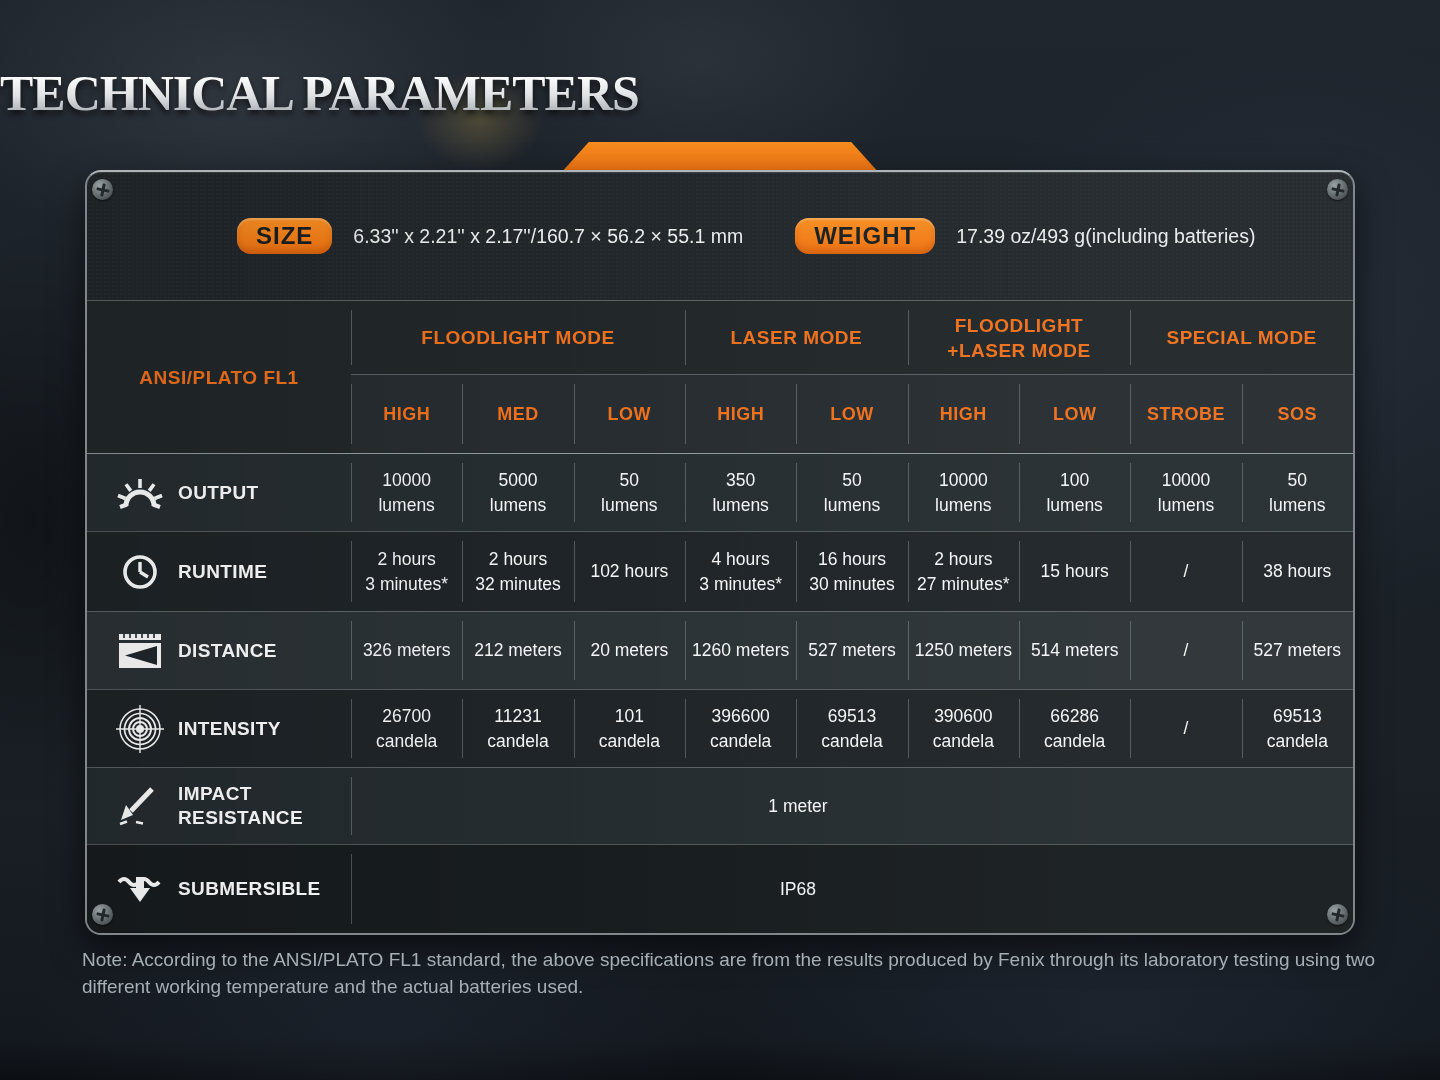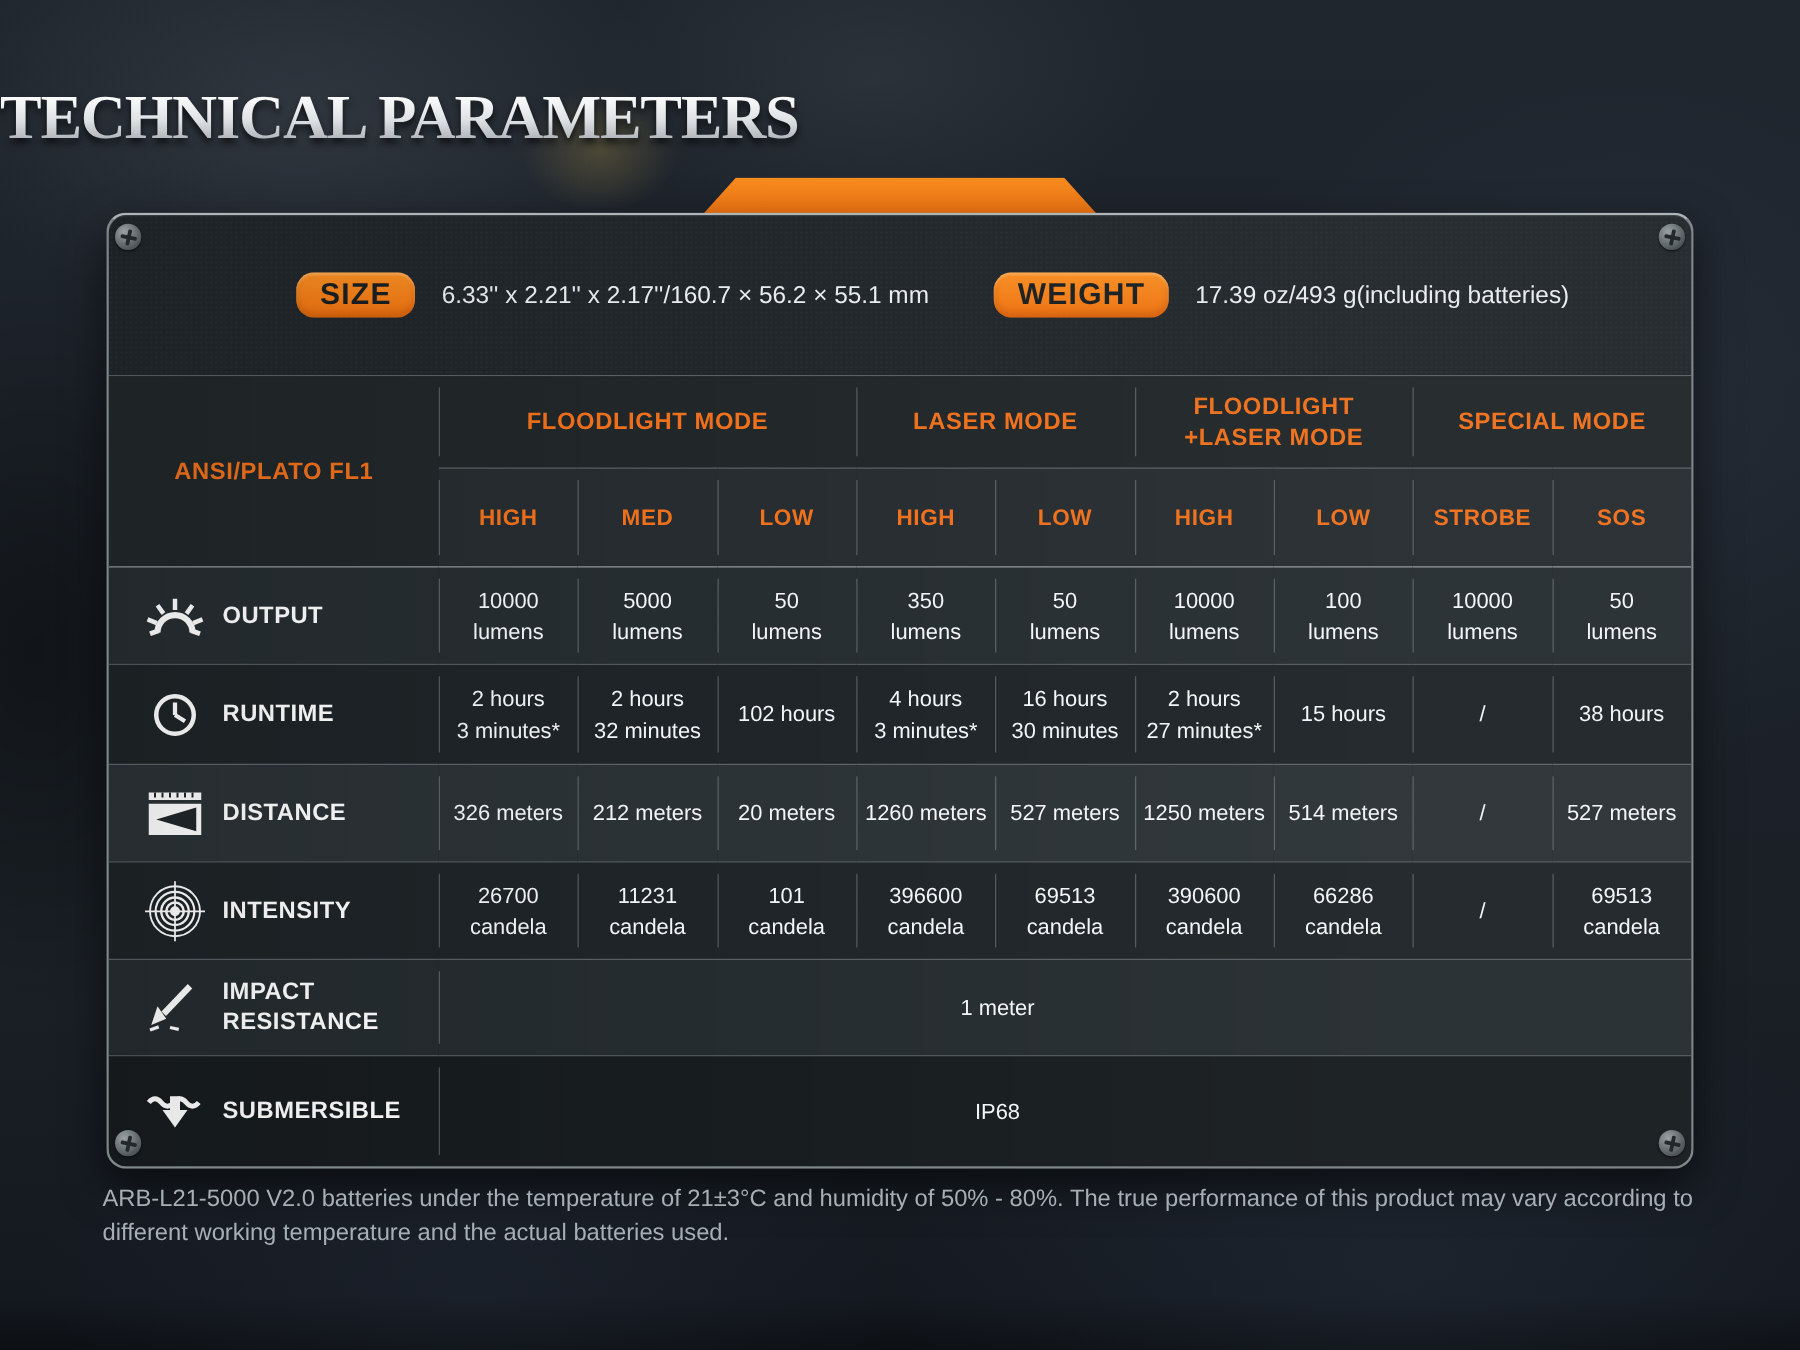--- a/index.html
+++ b/index.html
@@ -302,15 +302,15 @@
           <polygon points="13,16 33,16 23,30" fill="#fff"></polygon>
         </svg>
       </span>
       <span class="lab">SUBMERSIBLE</span>
     </div>
     <div class="cell rw8 val vl ht merged" style="grid-area:8/2/9/11">IP68</div>
   </div>
 </section>
 
 <div class="notes">
-  <div>ARB-L21-5000 V2.0 batteries under the temperature of 21±3°C and humidity of 50% - 80%. The true performance of this product may vary according to</div>
+  <div>Note: According to the ANSI/PLATO FL1 standard, the above specifications are from the results produced by Fenix through its laboratory testing using two</div>
   <div>different working temperature and the actual batteries used.</div>
 </div>
 
 </body></html>

